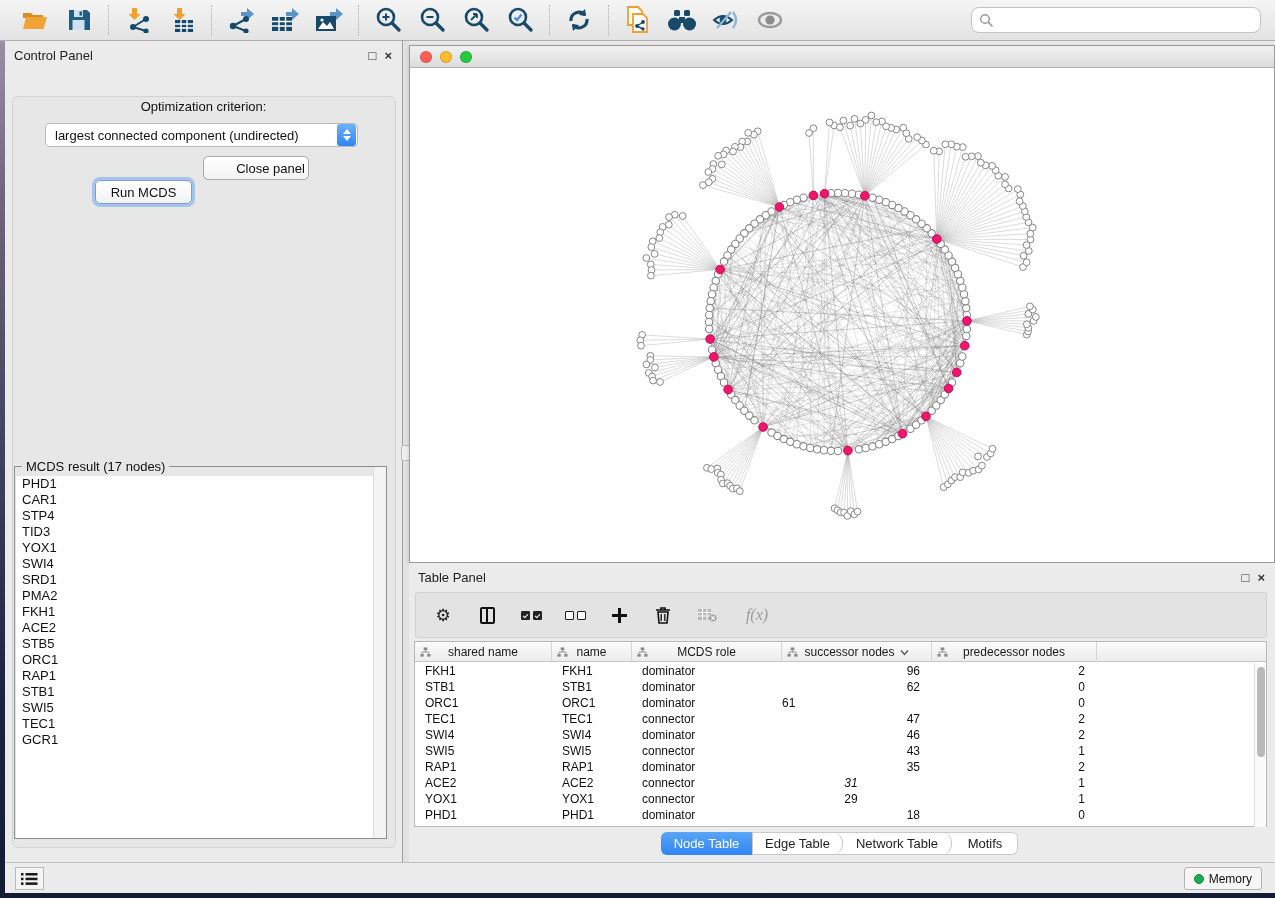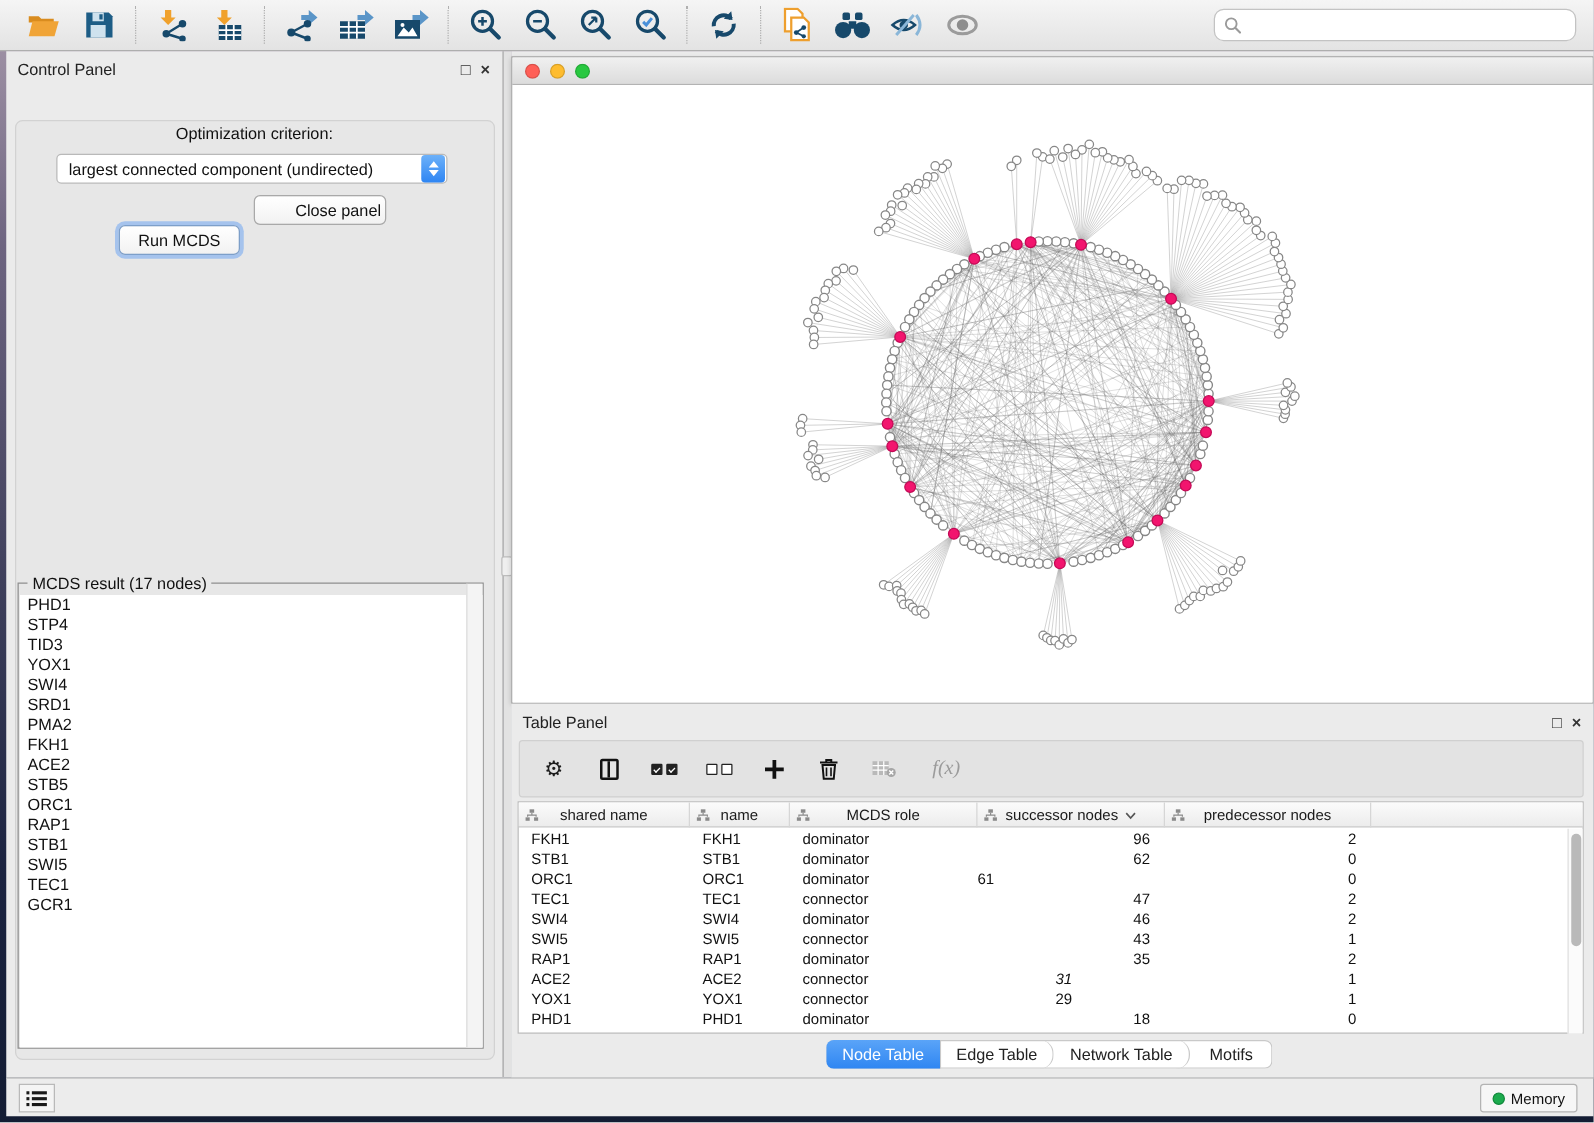--- a/index.html
+++ b/index.html
@@ -292,20 +292,21 @@
         <span class="tri-up"></span>
           <span class="tri-dn"></span>
       </span>
     </div>
     <div class="btn btn-run">Run MCDS</div>
     <div class="btn btn-close">Close panel</div>
     <div class="fieldset">
       <span class="fieldset-legend">MCDS result (17 nodes)</span>
       <div class="result-list" id="result-list">
           <div class="result-item">PHD1</div>
+          <div class="result-item">CAR1</div>
           <div class="result-item">STP4</div>
           <div class="result-item">TID3</div>
           <div class="result-item">YOX1</div>
           <div class="result-item">SWI4</div>
           <div class="result-item">SRD1</div>
           <div class="result-item">PMA2</div>
           <div class="result-item">FKH1</div>
           <div class="result-item">ACE2</div>
           <div class="result-item">STB5</div>
           <div class="result-item">ORC1</div>

